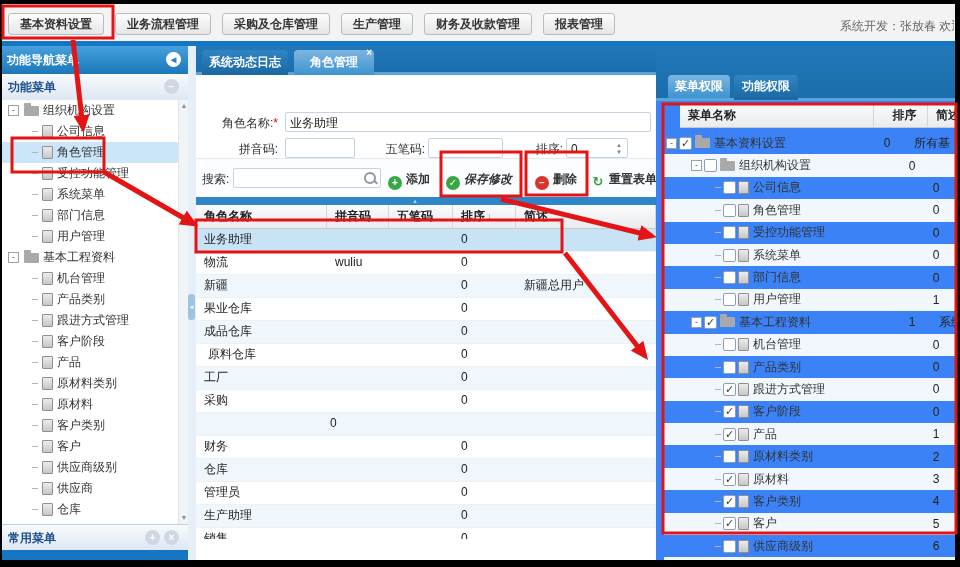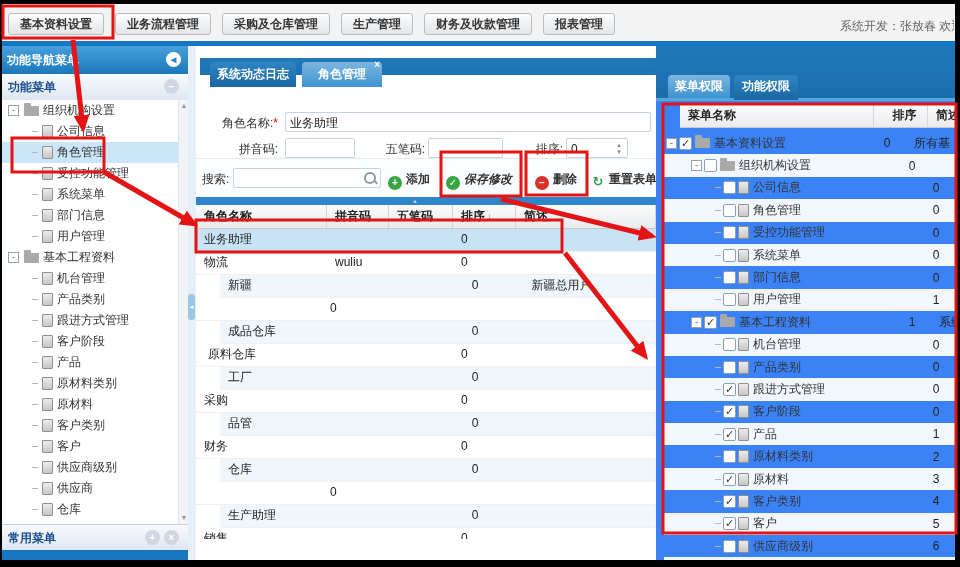--- a/index.html
+++ b/index.html
@@ -43,21 +43,21 @@
   .i-dash{width:6px;height:1px;background:#b5b5b5;flex:0 0 6px;margin-right:2px;}
   .i-check{width:13px;height:13px;box-sizing:border-box;border:1px solid #8aa0b8;border-radius:2px;background:#fff;
            flex:0 0 13px;color:#3a3a3a;font-size:11px;line-height:11px;text-align:center;font-weight:bold;}
   .i-circ{display:inline-block;width:14px;height:14px;border-radius:50%;color:#fff;font-size:10px;font-weight:bold;
           line-height:14px;text-align:center;vertical-align:-3px;margin-right:4px;}
   .i-mag{position:absolute;width:8px;height:8px;border:2px solid #8a98a8;border-radius:50%;}
   .i-mag::after{content:'';position:absolute;left:7px;top:7px;width:5px;height:2px;background:#8a98a8;transform:rotate(45deg);}
 
   
   #center{position:absolute;left:186px;top:42px;width:468px;height:514px;background:#fff;}
-  #c-tabbar{position:absolute;left:12px;top:0;width:468px;height:29px;background:linear-gradient(#2178b8,#1b6dab);margin-top:12px;}
+  #c-tabbar{position:absolute;left:4px;top:0;width:468px;height:29px;background:linear-gradient(#2178b8,#1b6dab);}
   #c-tabbar::after{content:'';position:absolute;left:0;top:26px;width:468px;height:3px;background:#5aa5d8;}
   .tab{position:absolute;top:4px;height:25px;line-height:24px;text-align:center;color:#fff;font-weight:bold;
        border-radius:4px 4px 0 0;z-index:2;}
   .tab.inactive{background:linear-gradient(#2f85c2,#1a67a2);}
   .tab.active{background:linear-gradient(#7cb6e0,#3e93cf);}
   .tab-close{position:absolute;right:2px;top:-2px;color:#fff;font-size:10px;line-height:10px;}
   #c-form{position:absolute;left:8px;top:29px;width:460px;height:83px;background:#fff;}
   .f-label{position:absolute;width:78px;text-align:right;color:#333;line-height:22px;}
   .f-input{position:absolute;height:20px;border:1px solid #c6d2e1;border-radius:2px;background:#fff;
            line-height:20px;padding:0 4px;box-sizing:border-box;color:#222;}
@@ -66,21 +66,21 @@
   #c-toolbar{position:absolute;left:0;top:112px;width:468px;height:39px;background:#fbfdff;border-top:1px solid #e2eaf2;}
   .tb-btn{position:absolute;top:9px;height:22px;line-height:22px;color:#333;font-weight:bold;white-space:nowrap;}
   #c-hsplit{position:absolute;left:0;top:151px;width:468px;height:8px;background:#2e86c8;}
   #c-hsplit span{position:absolute;left:224px;top:1px;color:#bcd9ef;font-size:6px;line-height:6px;}
   .grid-hd{position:absolute;left:8px;top:159px;height:23px;background:linear-gradient(#fbfbfc,#e9ebee);
            border-bottom:1px solid #c9c9c9;display:flex;}
   .grid-hd .col{box-sizing:border-box;border-right:1px solid #d6d6d6;line-height:22px;padding-left:8px;
                 font-weight:bold;color:#222;white-space:nowrap;overflow:hidden;}
   #c-rows{position:absolute;left:8px;top:183px;width:460px;height:310px;overflow:hidden;}
   .c-row{height:22px;display:flex;border-bottom:1px solid #eef0f2;}
-  .c-row.stripe{background:#f0f7fc;margin-left:24px;}
+  .c-row.stripe{background:#f0f7fc;}
   .c-row.sel{background:#c9e3f6;}
   .c-row .cell{box-sizing:border-box;padding-left:8px;line-height:21px;white-space:nowrap;overflow:hidden;color:#222;}
   .sortmark{font-size:10px;color:#4a7fb0;margin-left:2px;}
 
   
   .vsplit{position:absolute;top:42px;width:8px;height:514px;background:#e6eef7;}
   .vs-handle{position:absolute;left:0;top:248px;width:7px;height:26px;background:#9cc4e4;border-radius:3px;
              color:#fff;font-size:6px;line-height:26px;text-align:center;}
 
   
@@ -300,20 +300,21 @@
             <div class="cell" style="width: 140px;"></div>
           </div>
           <div class="c-row stripe">
             <div class="cell" style="width: 131px;">新疆</div>
             <div class="cell" style="width: 62px;"></div>
             <div class="cell" style="width: 64px;"></div>
             <div class="cell" style="width: 63px;">0</div>
             <div class="cell" style="width: 140px;">新疆总用户</div>
           </div>
           <div class="c-row">
+            <div class="cell" style="width: 131px;">果业仓库</div>
             <div class="cell" style="width: 62px;"></div>
             <div class="cell" style="width: 64px;"></div>
             <div class="cell" style="width: 63px;">0</div>
             <div class="cell" style="width: 140px;"></div>
           </div>
           <div class="c-row stripe">
             <div class="cell" style="width: 131px;">成品仓库</div>
             <div class="cell" style="width: 62px;"></div>
             <div class="cell" style="width: 64px;"></div>
             <div class="cell" style="width: 63px;">0</div>
@@ -334,41 +335,41 @@
             <div class="cell" style="width: 140px;"></div>
           </div>
           <div class="c-row">
             <div class="cell" style="width: 131px;">采购</div>
             <div class="cell" style="width: 62px;"></div>
             <div class="cell" style="width: 64px;"></div>
             <div class="cell" style="width: 63px;">0</div>
             <div class="cell" style="width: 140px;"></div>
           </div>
           <div class="c-row stripe">
-            <div class="cell" style="width: 131px;">品管</div>
             <div class="cell" style="width: 62px;"></div>
             <div class="cell" style="width: 64px;"></div>
             <div class="cell" style="width: 63px;">0</div>
             <div class="cell" style="width: 140px;"></div>
           </div>
           <div class="c-row">
             <div class="cell" style="width: 131px;">财务</div>
             <div class="cell" style="width: 62px;"></div>
             <div class="cell" style="width: 64px;"></div>
             <div class="cell" style="width: 63px;">0</div>
             <div class="cell" style="width: 140px;"></div>
           </div>
           <div class="c-row stripe">
             <div class="cell" style="width: 131px;">仓库</div>
             <div class="cell" style="width: 62px;"></div>
             <div class="cell" style="width: 64px;"></div>
             <div class="cell" style="width: 63px;">0</div>
             <div class="cell" style="width: 140px;"></div>
           </div>
           <div class="c-row">
+            <div class="cell" style="width: 131px;">管理员</div>
             <div class="cell" style="width: 62px;"></div>
             <div class="cell" style="width: 64px;"></div>
             <div class="cell" style="width: 63px;">0</div>
             <div class="cell" style="width: 140px;"></div>
           </div>
           <div class="c-row stripe">
             <div class="cell" style="width: 131px;">生产助理</div>
             <div class="cell" style="width: 62px;"></div>
             <div class="cell" style="width: 64px;"></div>
             <div class="cell" style="width: 63px;">0</div>

